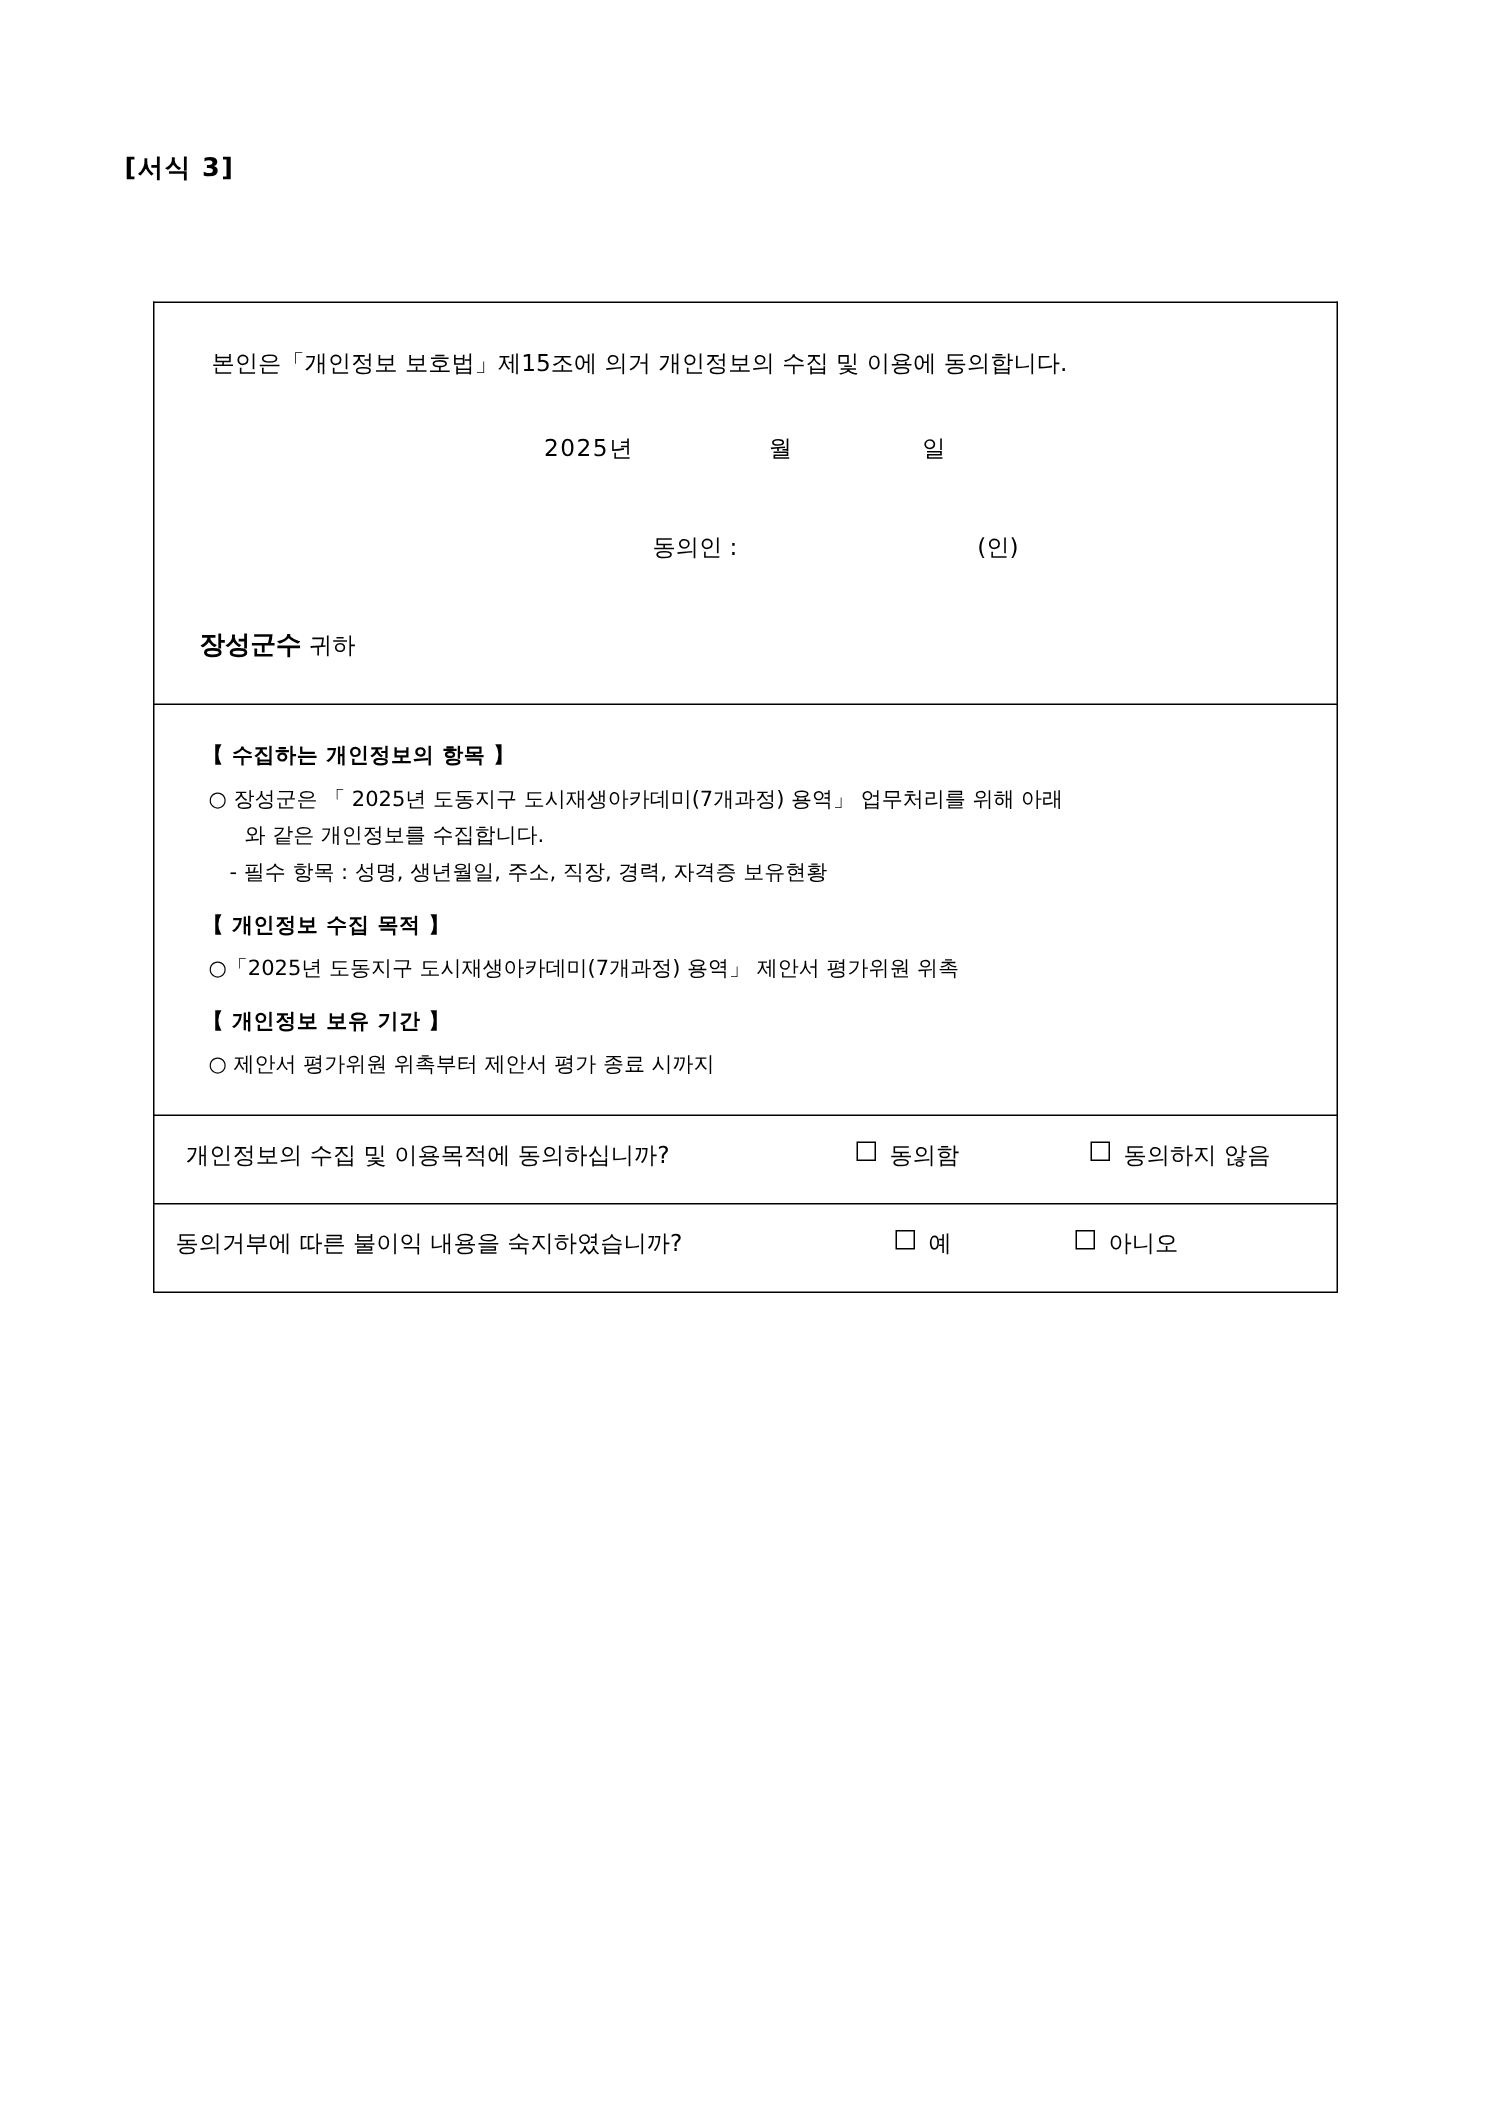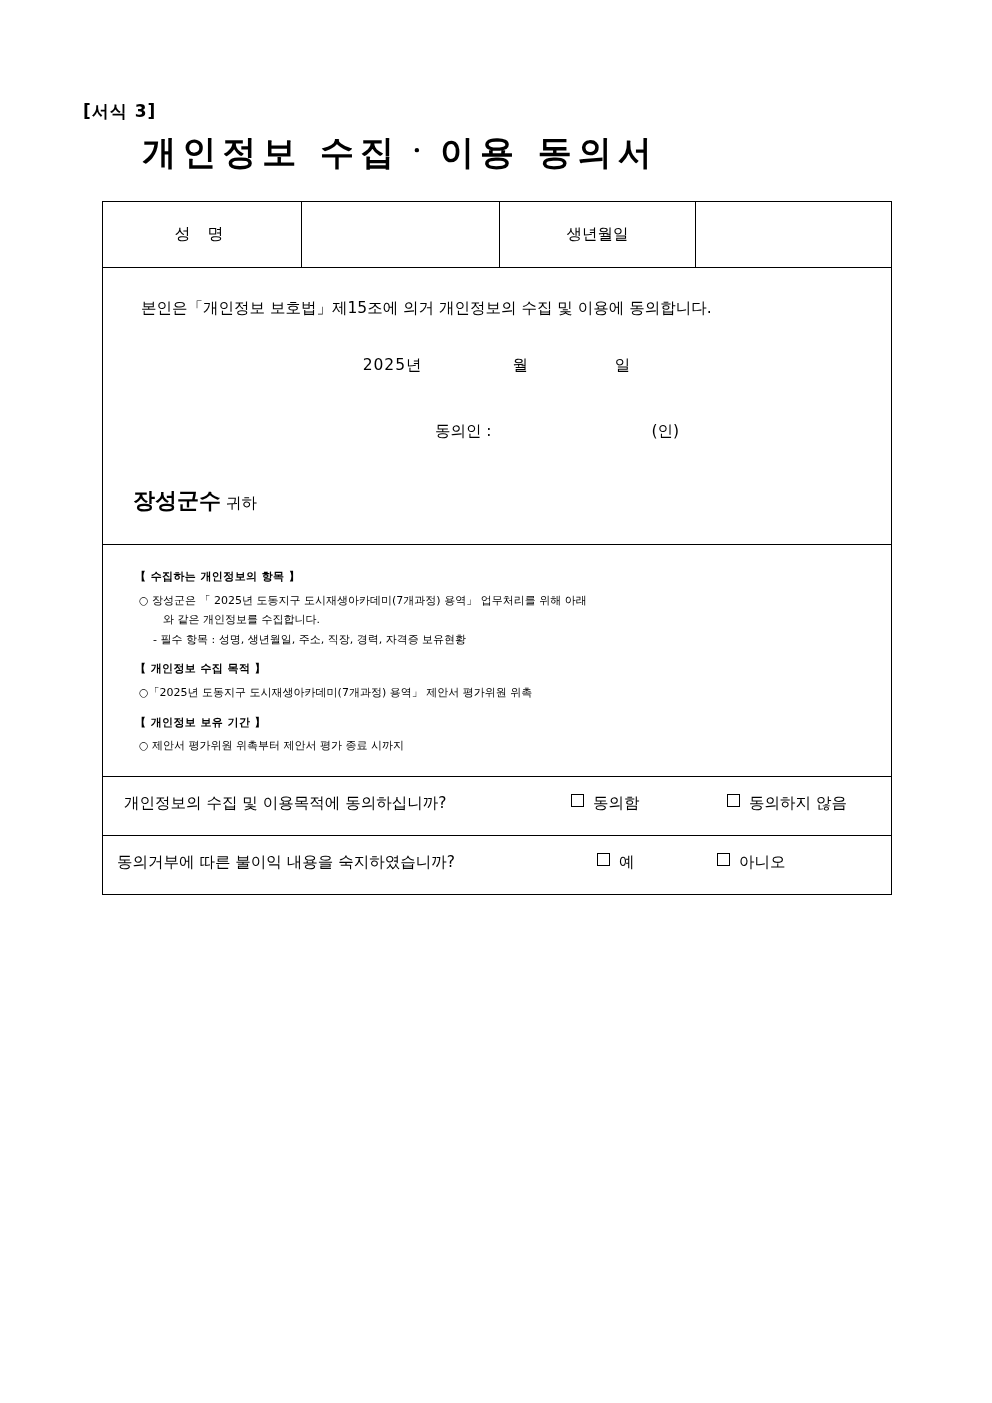--- a/index.html
+++ b/index.html
@@ -84,25 +84,25 @@
     text-align: center;
     margin-top: 36px;
     padding-left: 120px;
   }
   .decl .sign-line .gap { display: inline-block; width: 150px; }
   .decl .recipient {
     margin-top: 34px;
     padding-left: 8px;
     font-size: 15.5px;
   }
-  .decl .recipient b { font-size: 22px; font-weight: bold; }
+  .decl .recipient b { font-size: 17px; font-weight: bold; }
 
   .items {
     padding: 22px 22px 20px 22px;
-    font-size: 11px;
+    font-size: 14px;
     line-height: 1.78;
   }
   .items .head {
     font-weight: bold;
     padding-left: 10px;
     margin-top: 4px;
     margin-bottom: 4px;
     letter-spacing: 0.4px;
   }
   .items .head:first-child { margin-top: 0; }
@@ -143,36 +143,29 @@
   }
   .refuse .bullet { padding-left: 14px; }
   .refuse .bullet-cont { padding-left: 40px; }
 </style>
 </head>
 <body>
 
 <div class="page">
 
   <div class="form-tag">[서식 3]</div>
-  <div class="doc-title">개인정보 수집ㆍ이용 동의서</div>
 
   <table class="main">
     <colgroup>
       <col style="width:199px">
       <col style="width:198px">
       <col style="width:196px">
       <col style="width:196px">
     </colgroup>
     <tbody>
-      <tr>
-        <td class="lbl">성      명</td>
-        <td class="cell-blank"></td>
-        <td class="lbl-plain">생년월일</td>
-        <td class="cell-blank"></td>
-      </tr>
       <tr>
         <td colspan="4">
           <div class="decl">
             <div class="line1">본인은「개인정보 보호법」제15조에 의거 개인정보의 수집 및 이용에 동의합니다.</div>
             <div class="date-line">
               <span>2025년</span>
               <span class="sp1"></span>
               <span>월</span>
               <span class="sp2"></span>
               <span>일</span>

